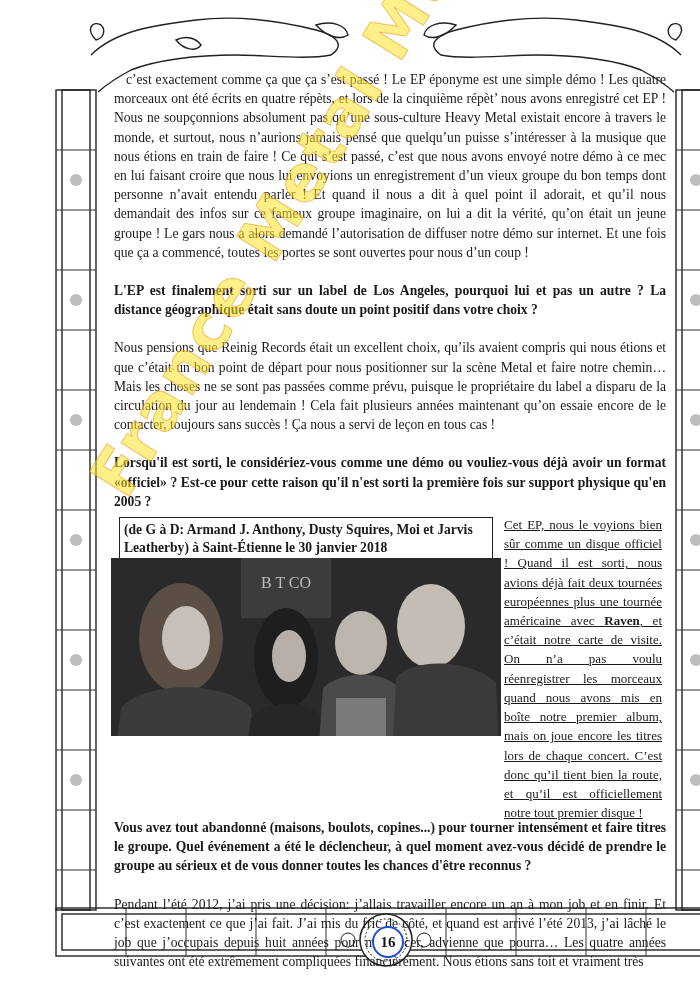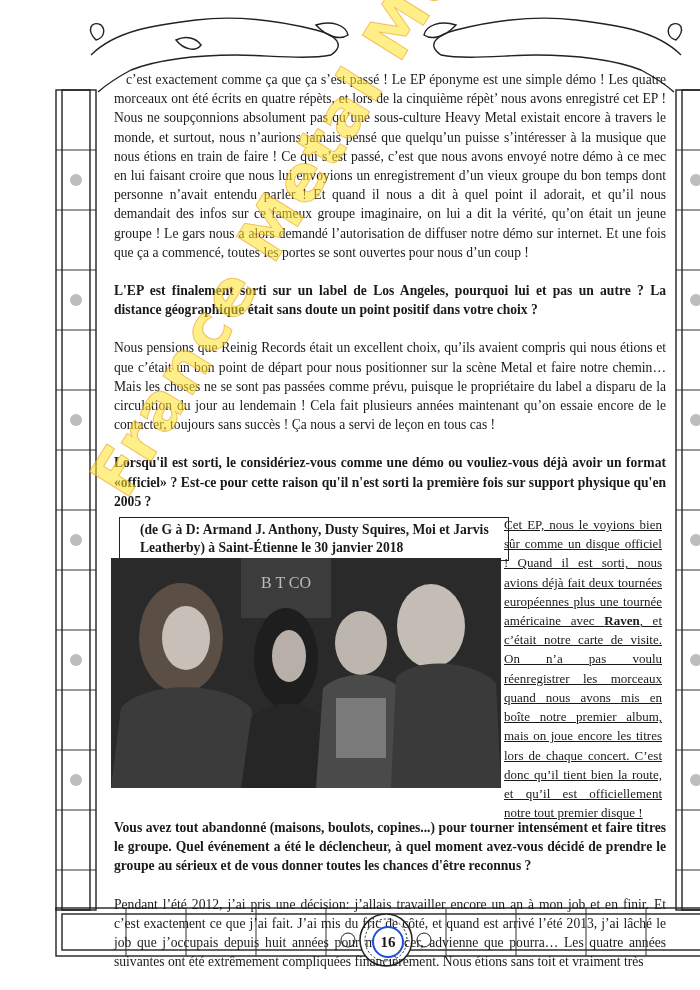--- a/index.html
+++ b/index.html
@@ -21,25 +21,25 @@
   .q { font-weight: bold; margin: 0; text-align: justify; }
   .gap { height: 19px; }
 
   .float-wrap { position: relative; height: 295px; margin-top: 2px; }
   .photo-block {
     position: absolute; left: -3px; top: 0; width: 390px; height: 275px;
     background: #fff;
   }
   .caption {
     border: 1px solid #222; background: #fff; font-weight: bold;
-    font-size: 13.6px; line-height: 18px; padding: 3px 8px 3px 20px;
+    font-size: 13.6px; line-height: 18px; padding: 3px 8px 3px 4px;
     margin: 4px 0 0 8px; width: 360px;
   }
   .photo {
-    position: absolute; left: 0; top: 45px; width: 390px; height: 230px;
+    position: absolute; left: 0; top: 45px; width: 390px; height: 178px;
     background: linear-gradient(180deg, #1c1c1c 0%, #3a3a3a 40%, #555 100%);
     overflow: hidden;
   }
   .side-text {
     position: absolute; left: 390px; top: 2px; width: 158px;
     text-align: justify; font-size: 13px; line-height: 19.2px; text-decoration: underline;
   }
 
   .watermark {
     position: absolute; left: 0; top: 0; width: 700px; height: 990px; pointer-events: none;

